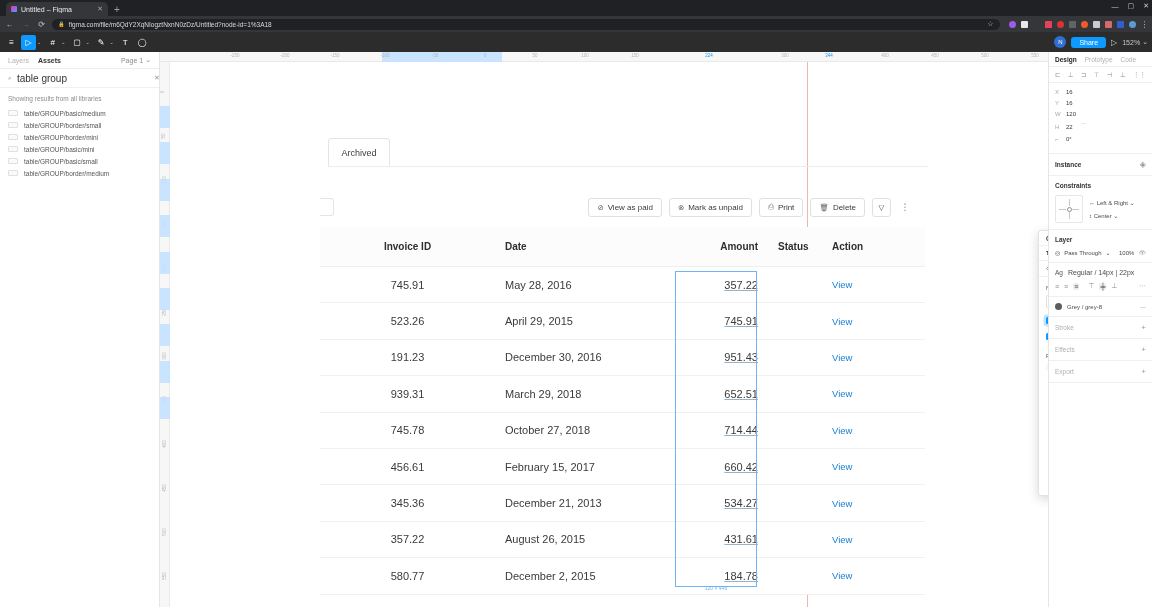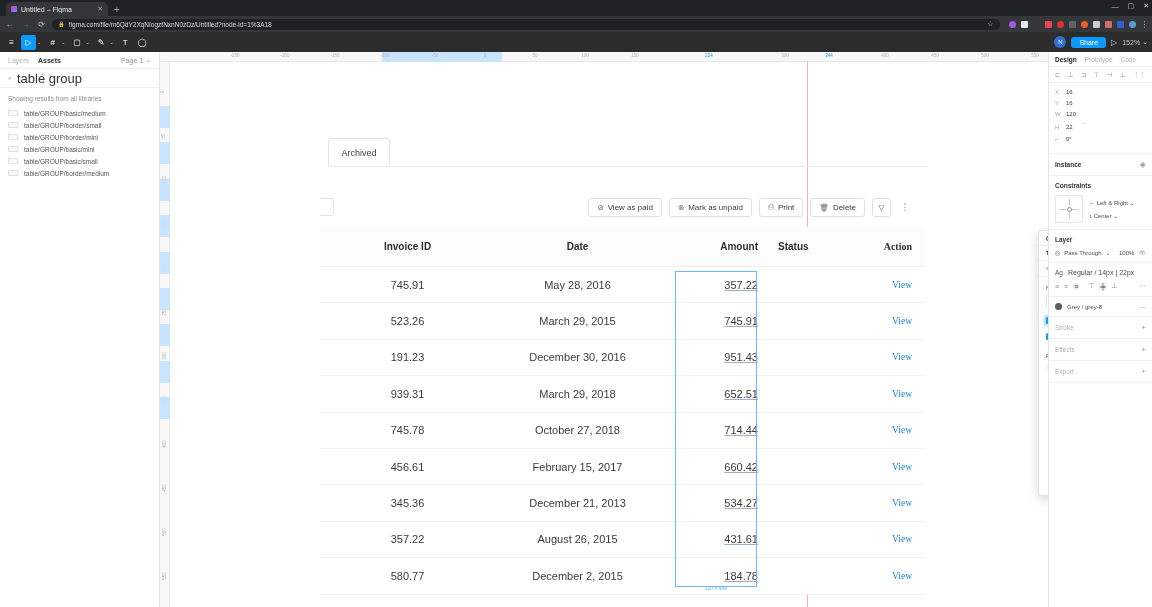--- a/index.html
+++ b/index.html
@@ -74,21 +74,21 @@
   .left-panel { width: 160px; background: #ffffff; border-right: 1px solid #e5e5e5;
     display: flex; flex-direction: column; }
   .lp-tabs { height: 17px; display: flex; align-items: center; gap: 9px;
     padding: 0 8px; font-size: 7px; color: #b3b3b3; border-bottom: 1px solid #ececec; }
   .lp-tabs .on { color: #333; font-weight: bold; }
   .lp-page { margin-left: auto; color: #8c8c8c; display: flex; gap: 2px; align-items: center; }
   .lp-search { height: 19px; display: flex; align-items: center; gap: 5px;
     padding: 0 8px; border-bottom: 1px solid #f0f0f0; }
   .lp-search .mag { font-size: 7px; color: #8c8c8c; }
   .lp-search input {
-    border: 0; outline: 0; font-size: 13px; color: #333; flex: 1 1 auto;
+    border: 0; outline: 0; font-size: 10px; color: #333; flex: 1 1 auto;
     font-family: "Liberation Sans", sans-serif; background: transparent;
   }
   .lp-search .x { font-size: 7px; color: #9a9a9a; }
   .lp-icn { font-size: 7px; color: #9a9a9a; }
   .lp-note { font-size: 6.5px; color: #8c8c8c; padding: 7px 8px 5px; }
   .asset-row { display: flex; align-items: center; gap: 6px; padding: 2.5px 8px;
     font-size: 6.5px; color: #555; }
   .asset-thumb { width: 10px; height: 6px; border: 1px solid #e0e0e0;
     background: #fafafa; border-radius: 1px; flex: 0 0 auto; }
 
@@ -136,24 +136,24 @@
     justify-content: center; color: #5b5b5b; font-size: 9px; }
   .tb-left-stub { position: absolute; left: 160px; top: 146px; width: 14px;
     height: 18px; border: 1px solid #e4e4e4; border-left: none; border-radius: 0 3px 3px 0; background:#fff; }
 
   .inv-table { position: absolute; left: 160px; top: 175px; width: 605px; background: #fff; }
   .inv-head { display: flex; height: 40px; align-items: center;
     border-bottom: 1px solid #eeeeee; background: #fcfcfc; }
   .inv-row { display: flex; height: 36.4px; align-items: center;
     border-bottom: 1px solid #f1f1f1; }
   .c-id { width: 175px; text-align: center; }
-  .c-date { width: 155px; padding-left: 10px; text-align: center; }
+  .c-date { width: 155px; padding-left: 10px; }
   .c-amt { width: 120px; text-align: right; padding-right: 12px; }
   .c-status { width: 62px; padding-left: 8px; }
-  .c-action { width: 80px; text-align: right; font-family: Liberation Serif, serif; }
+  .c-action { width: 80px; text-align: left; }
   .inv-head div { font-size: 10px; color: #2f2f2f; font-weight: bold; }
   .inv-row div { font-size: 11px; color: #3a3a3a; }
   .inv-row .c-amt span { text-decoration: underline; text-decoration-color:#9bb0c4; }
   .inv-row .c-action { color: #1a7fd4; font-size: 9.5px; }
 
   .sel-box { position: absolute; left: 515px; top: 219px; width: 82px;
     height: 316px; border: 1px solid #6cb6f5; pointer-events: none; z-index: 4; }
   .sel-dim { position: absolute; left: 515px; top: 533px; width: 82px;
     text-align: center; font-size: 5px; color: #6cb6f5; z-index: 4; }
 
@@ -428,21 +428,21 @@
         <div id="table-rows">
             <div class="inv-row">
               <div class="c-id">745.91</div>
               <div class="c-date">May 28, 2016</div>
               <div class="c-amt"><span>357.22</span></div>
               <div class="c-status"></div>
               <div class="c-action">View</div>
             </div>
             <div class="inv-row">
               <div class="c-id">523.26</div>
-              <div class="c-date">March 29, 2015</div>
+              <div class="c-date">April 29, 2015</div>
               <div class="c-amt"><span>745.91</span></div>
               <div class="c-status"></div>
               <div class="c-action">View</div>
             </div>
             <div class="inv-row">
               <div class="c-id">191.23</div>
               <div class="c-date">December 30, 2016</div>
               <div class="c-amt"><span>951.43</span></div>
               <div class="c-status"></div>
               <div class="c-action">View</div>

